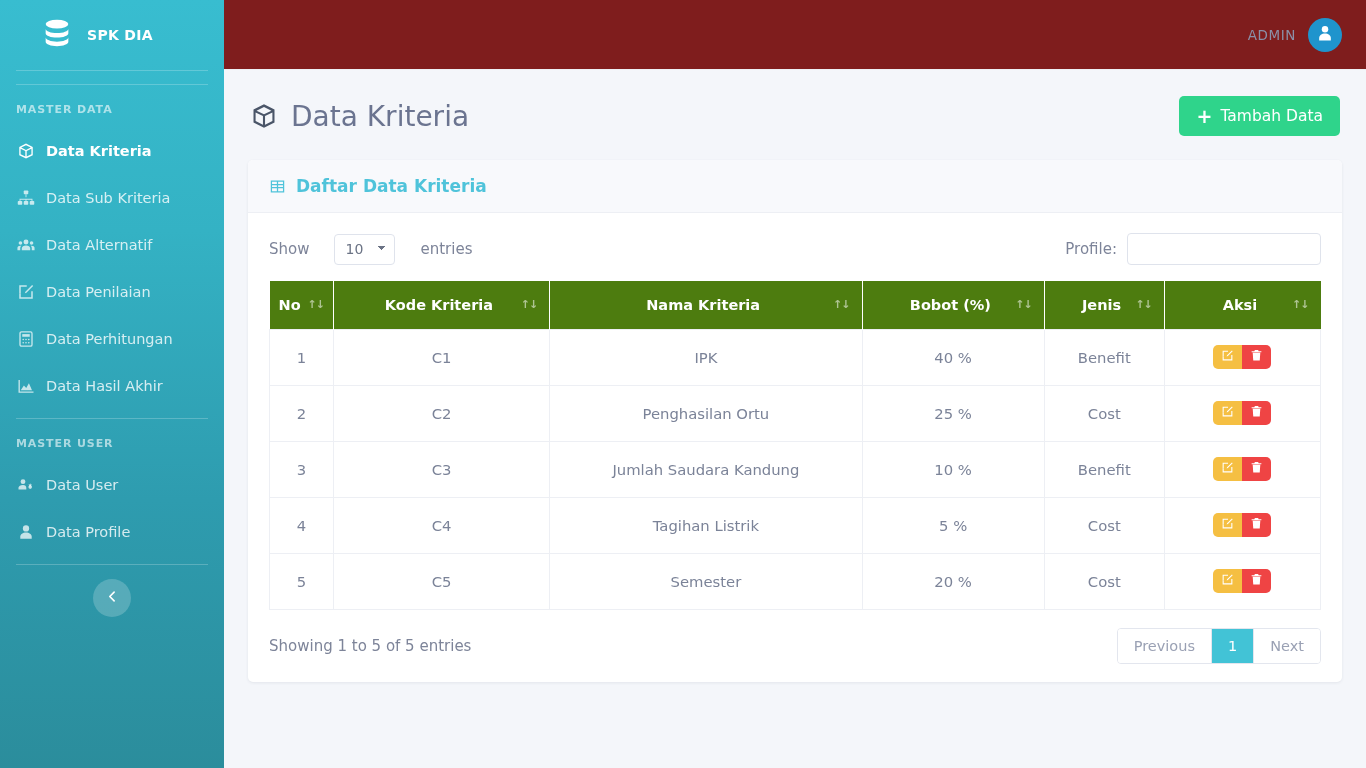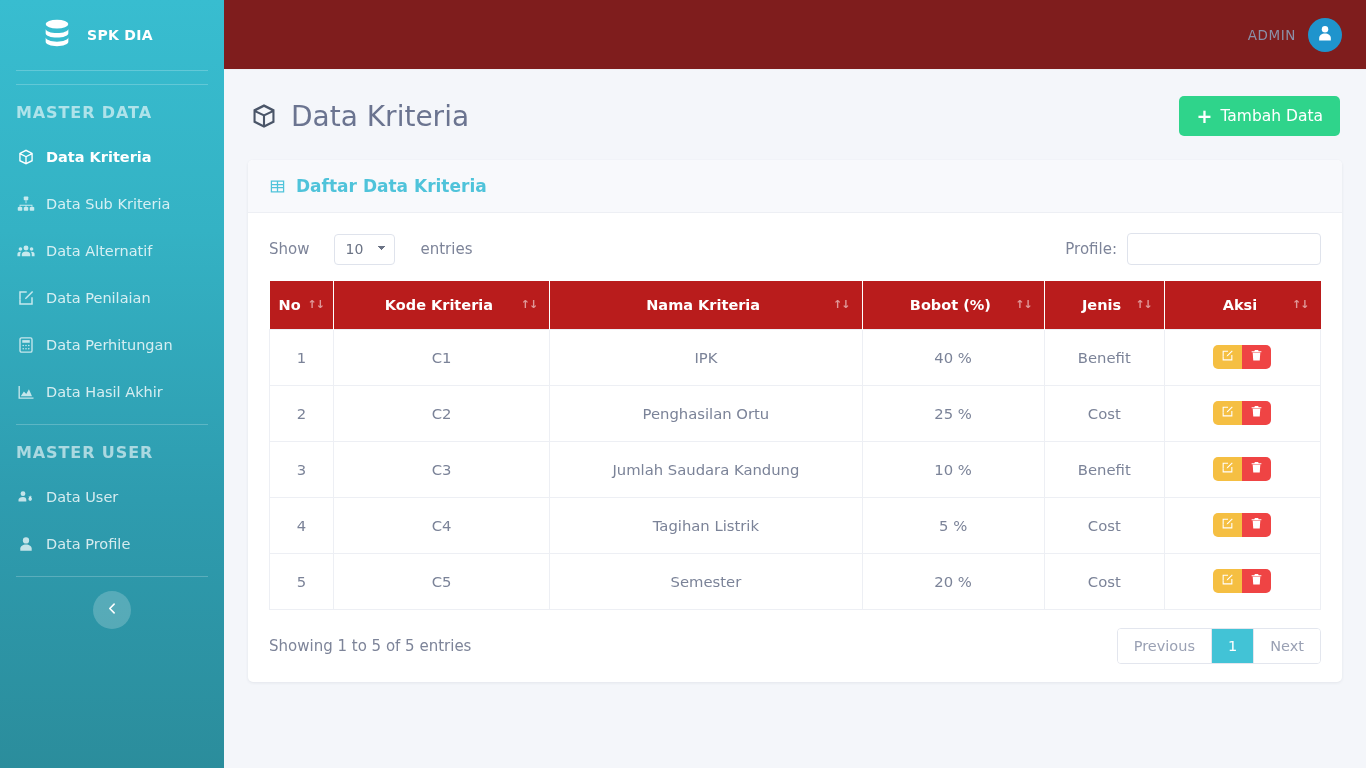--- a/index.html
+++ b/index.html
@@ -25,21 +25,21 @@
   .brand-icon { width: 34px; height: 34px; color: #ffffff; display:block; }
   .brand-text {
     color: #ffffff; font-size: 14px; font-weight: bold; letter-spacing: .3px;
   }
   .side-divider {
     height: 1px; background: rgba(255,255,255,0.22);
     margin: 0 16px;
   }
   .side-section {
     color: rgba(255,255,255,0.60);
-    font-size: 16px; font-weight: bold; letter-spacing: .9px;
+    font-size: 11px; font-weight: bold; letter-spacing: .9px;
     padding: 18px 0 8px 16px;
   }
   .side-item {
     display: flex; align-items: center; gap: 11px;
     height: 40px; padding-left: 16px;
     color: rgba(255,255,255,0.80);
     font-size: 14.5px;
     cursor: pointer;
     margin: 7px 0;
   }
@@ -119,21 +119,21 @@
   }
   .search-ctl { display: flex; align-items: center; gap: 10px; color: #7d8499; font-size: 15px; }
   .search-input {
     border: 1px solid #dfe3ec; border-radius: 4px; height: 32px; width: 194px;
     padding: 0 10px; font-size: 14px; font-family: inherit; color: #4a5568;
     outline: none; background: #ffffff;
   }
 
   table.dt { width: 100%; border-collapse: collapse; table-layout: fixed; }
   table.dt thead th {
-    background: #b91c1c; color: #ffffff; font-size: 14.5px; font-weight: bold;
+    background: #4d7c0f; color: #ffffff; font-size: 14.5px; font-weight: bold;
     height: 48px; border-right: 1px solid #ffffff;
     padding: 0 12px; position: relative; vertical-align: middle;
     cursor: pointer; white-space: nowrap;
   }
   table.dt thead th:last-child { border-right: none; }
   .th-inner { display: flex; align-items: center; justify-content: center; width: 100%; }
   .th-inner.spread { justify-content: space-between; }
   .sort-ar { color: rgba(255,255,255,0.55); font-size: 11px; letter-spacing: -1px; margin-left: 7px; }
   table.dt tbody td {
     height: 56px; border: 1px solid #edeff4;

